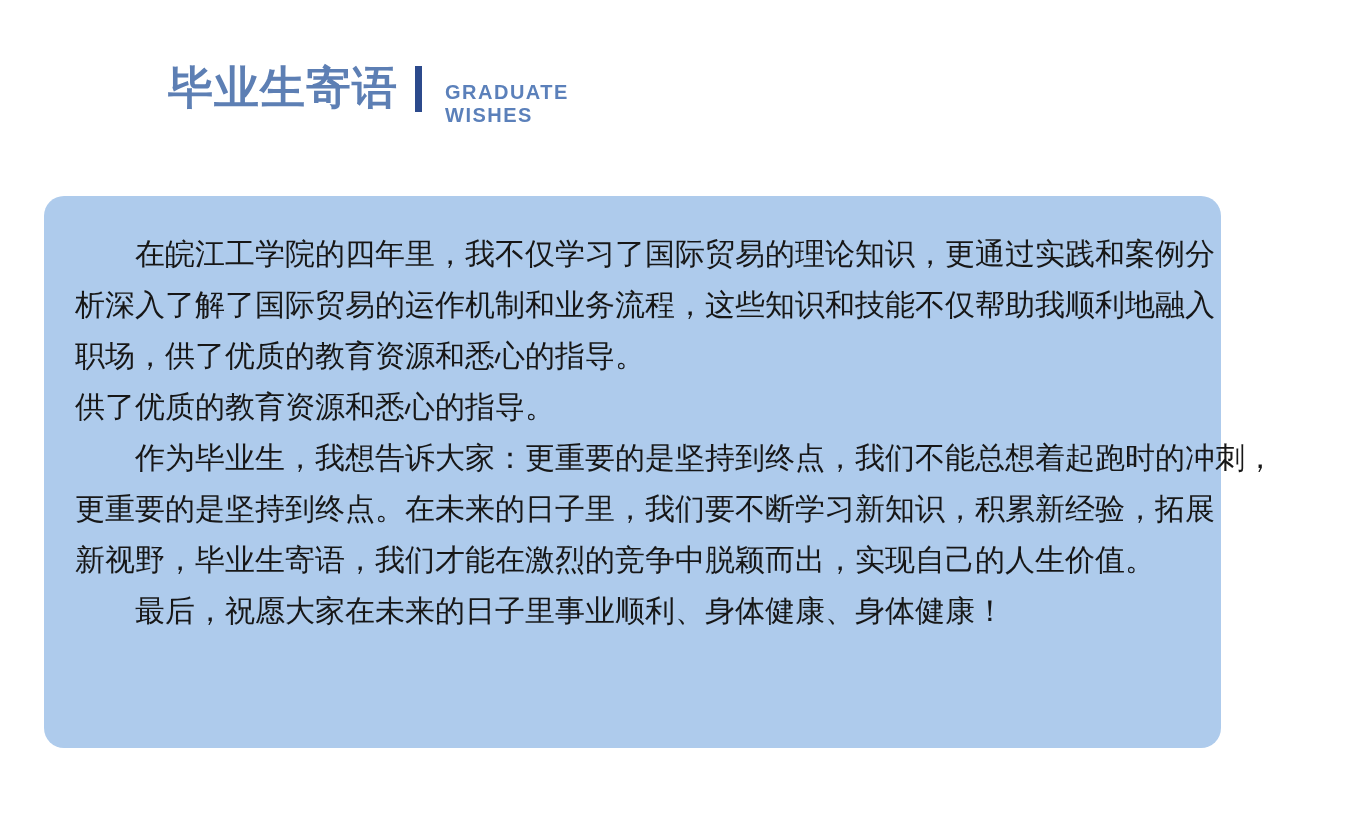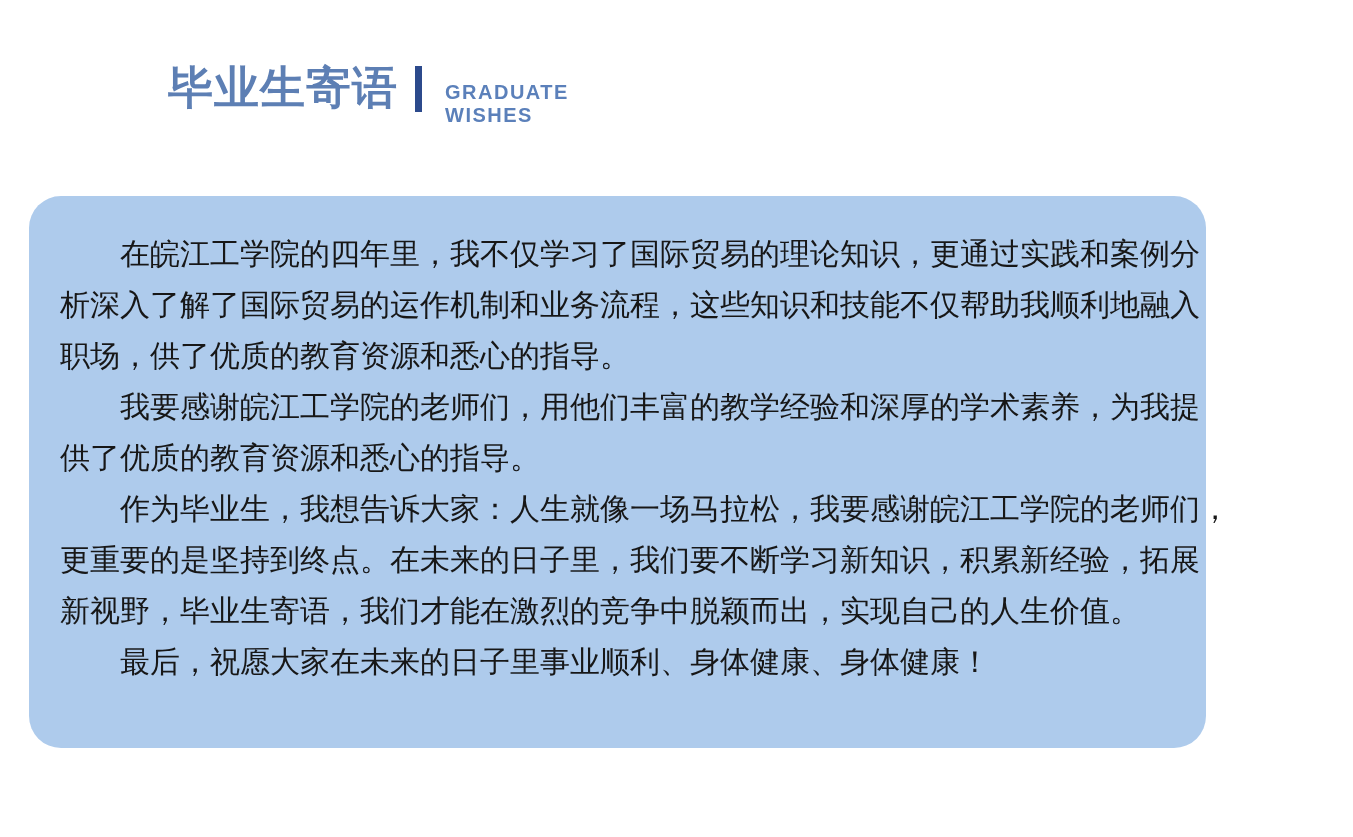--- a/index.html
+++ b/index.html
@@ -45,24 +45,24 @@
     font-weight: 700;
     letter-spacing: 1.5px;
     line-height: 23px;
     color: var(--subtitle-blue);
     white-space: nowrap;
     margin-top: 12px;
   }
   
   .panel {
     position: absolute;
-    left: 29px; top: 196px;
+    left: 44px; top: 196px;
     width: 1177px; height: 552px;
     background: var(--panel-blue);
-    border-radius: 32px;
+    border-radius: 20px;
   }
   .panel-text {
     position: absolute;
     left: 31px; top: 32px; right: 10px;
     color: var(--body-text);
     font-size: 30px;
     line-height: 51px;
   }
   .line {
     white-space: nowrap;
@@ -83,22 +83,21 @@
       <div>GRADUATE</div>
       <div>WISHES</div>
     </div>
   </header>
 
   <section class="panel">
     <div class="panel-text">
       <div class="line indent">在皖江工学院的四年里，我不仅学习了国际贸易的理论知识，更通过实践和案例分</div>
       <div class="line">析深入了解了国际贸易的运作机制和业务流程，这些知识和技能不仅帮助我顺利地融入</div>
       <div class="line">职场，供了优质的教育资源和悉心的指导。</div>
-      <div class="line indent">我要感谢皖江工学院的老师们，用他们丰富的教学经验和深厚的学术素养，为我提</div>
       <div class="line">供了优质的教育资源和悉心的指导。</div>
-      <div class="line indent">作为毕业生，我想告诉大家：人生就像一场马拉松，我要感谢皖江工学院的老师们，</div>
+      <div class="line indent">作为毕业生，我想告诉大家：更重要的是坚持到终点，我们不能总想着起跑时的冲刺，</div>
       <div class="line">更重要的是坚持到终点。在未来的日子里，我们要不断学习新知识，积累新经验，拓展</div>
       <div class="line">新视野，毕业生寄语，我们才能在激烈的竞争中脱颖而出，实现自己的人生价值。</div>
       <div class="line indent">最后，祝愿大家在未来的日子里事业顺利、身体健康、身体健康！</div>
     </div>
   </section>
 
 </div>
 
 </body></html>

